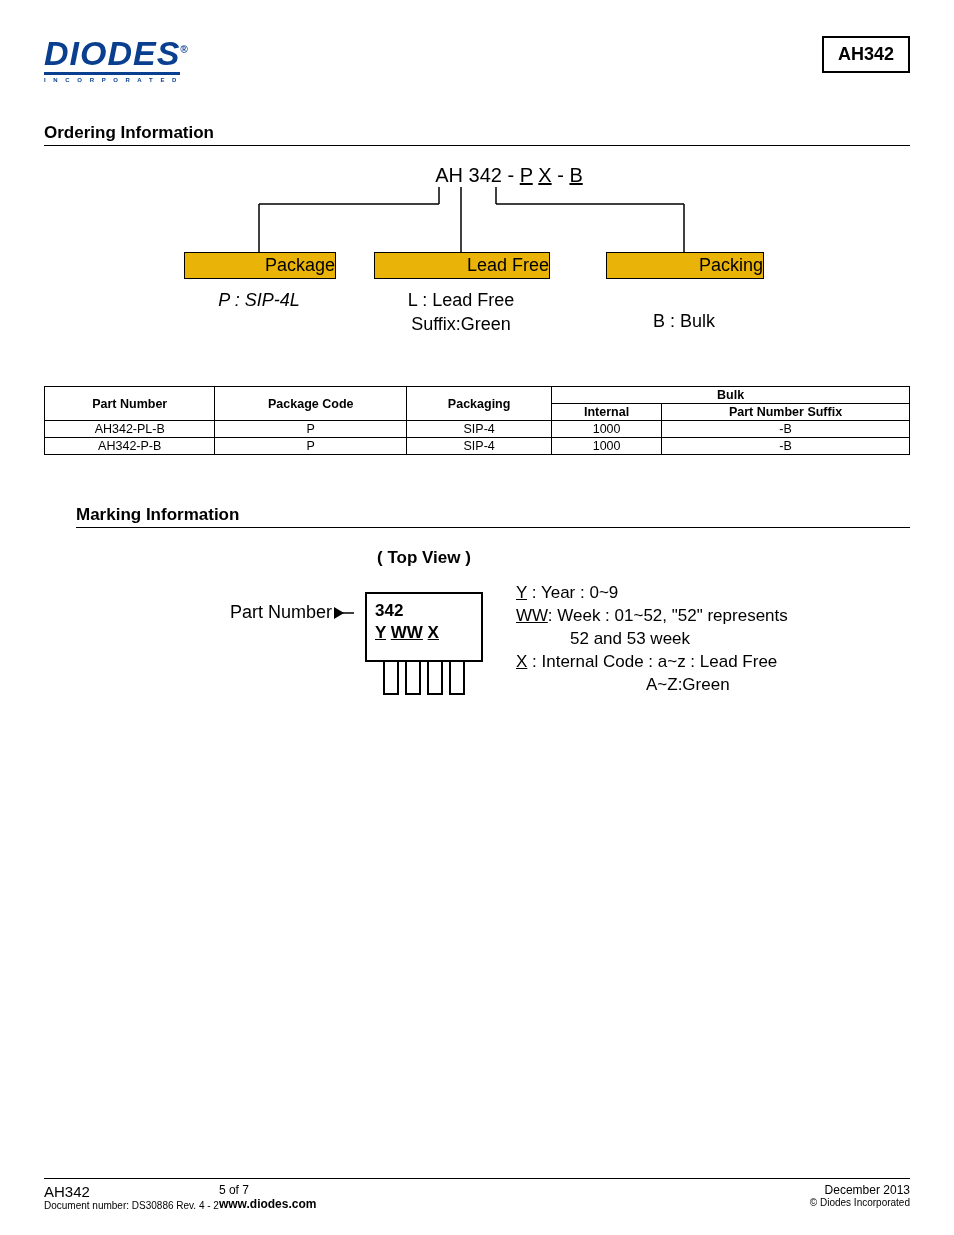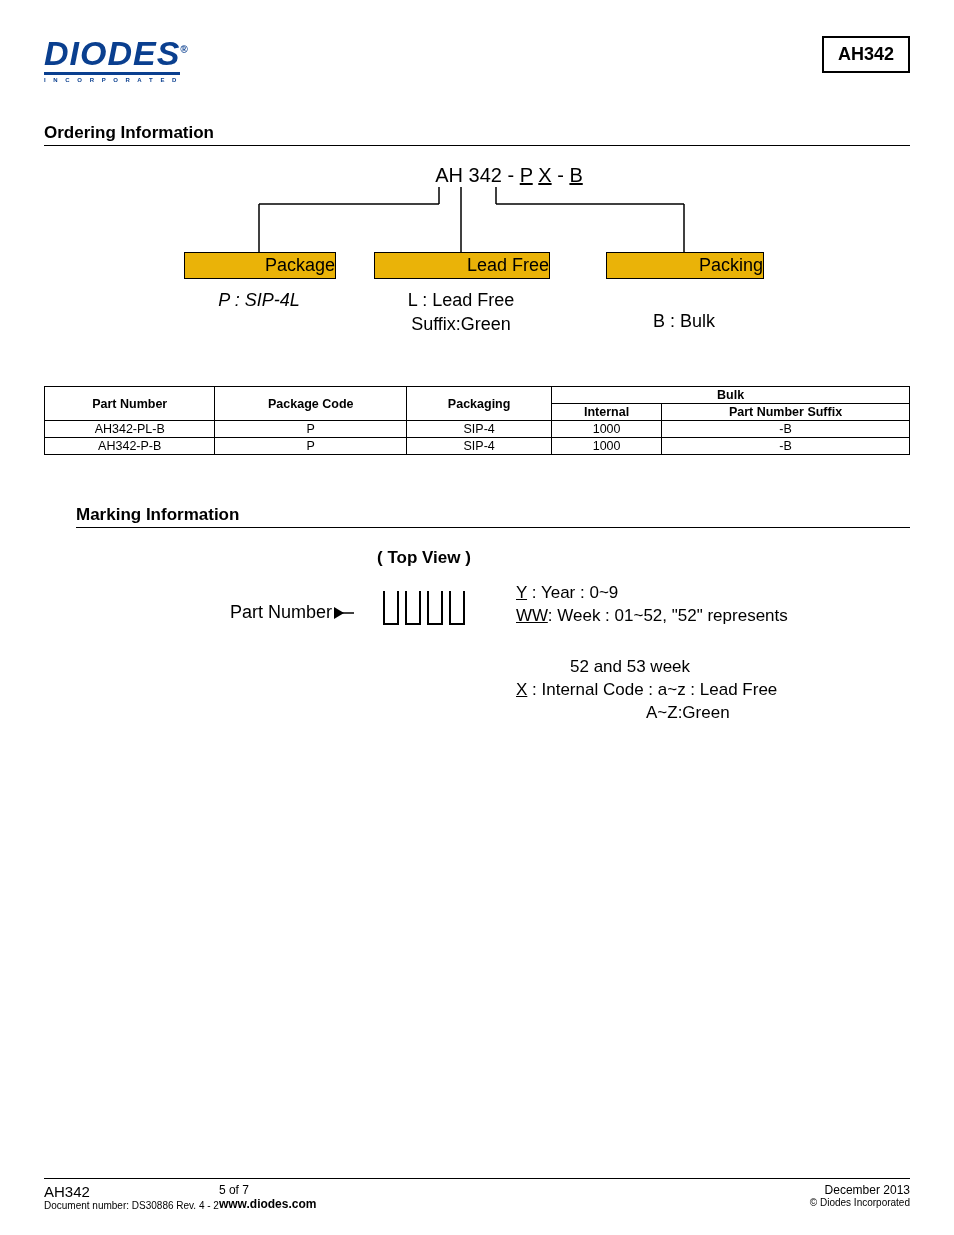--- a/index.html
+++ b/index.html
@@ -131,21 +131,21 @@
   .leads { display:flex; justify-content:center; gap:6px; margin-top:-1px;}
   .lead { width:12px; height:32px; border:2px solid #000; border-top:none;}
   .mark-right {
     flex:1;
     font-size:17px;
     padding-left: 12px;
     padding-top: 34px;
     line-height:1.35;
   }
   .mark-right .u { text-decoration: underline; }
-  .mark-right .indent { padding-left: 54px; display:block;margin-top:28px; }
+  .mark-right .indent { padding-left: 54px; display:block; }
   .mark-right .indent2 { padding-left: 130px; display:block; }
 
   .footer {
     position:absolute;
     left:44px; right:44px; bottom:24px;
     border-top:1px solid #000;
     font-size:12px;
     display:flex;
     justify-content:space-between;
     padding-top:4px;
@@ -224,20 +224,28 @@
 
   <div class="marking-area">
     <div class="mark-left">
       <span>Part Number</span><span class="arrow"></span>
       <svg style="position:absolute;right:-10px;top:64px;width:20px;height:2px;">
           <line x1="0" y1="1" x2="20" y2="1" stroke="#000" stroke-width="1.5"></line>
         </svg>
     </div>
     <div class="mark-center">
       <div class="topview">( Top View )</div>
+      <div class="chip-box">
+        <div>342</div>
+        <div>
+          <span class="u">Y</span>
+          <span class="u">WW</span>
+          <span class="u">X</span>
+        </div>
+      </div>
       <div class="leads">
         <div class="lead"></div>
         <div class="lead"></div>
         <div class="lead"></div>
         <div class="lead"></div>
       </div>
     </div>
     <div class="mark-right">
       <div><span class="u">Y</span><span> : Year : 0~9</span></div>
       <div><span class="u">WW</span><span>: Week : 01~52, "52" represents</span></div>

